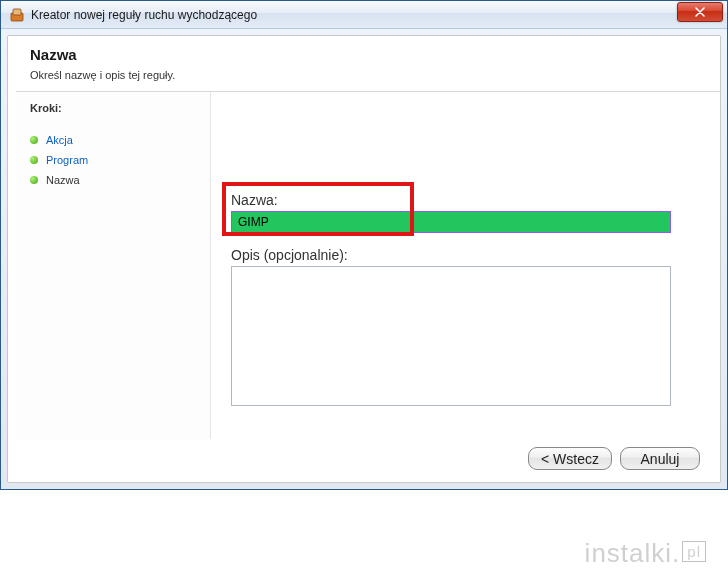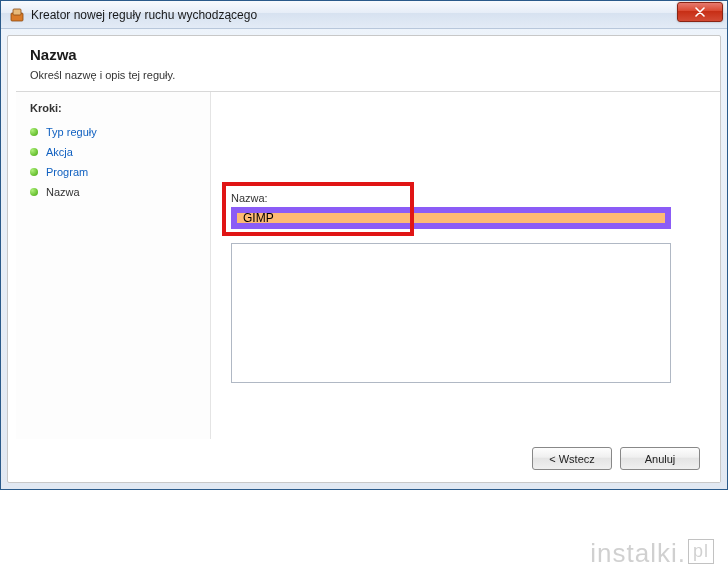--- a/index.html
+++ b/index.html
@@ -88,21 +88,21 @@
   .sidebar {
     width: 195px;
     border-right: 1px solid #e4e4e4;
     padding: 10px 0 0 14px;
     background: #fdfdfd;
   }
   .sidebar-heading {
     font-weight: bold;
     color: #333;
     font-size: 11px;
-    margin-bottom: 8px;
+    margin-bottom: 16px;
   }
   .step {
     display: flex;
     align-items: center;
     padding: 4px 0;
     cursor: pointer;
   }
   .step-bullet {
     width: 8px;
     height: 8px;
@@ -118,33 +118,33 @@
   .step.current .step-label {
     color: #333;
   }
   .main {
     flex: 1;
     position: relative;
     padding: 100px 30px 0 20px;
   }
   .form-group { margin-bottom: 14px; }
   .form-label {
-    font-size: 11px;
+    font-size: 14px;
     color: #333;
     margin-bottom: 3px;
     display: block;
   }
   .text-input {
     width: 440px;
     height: 22px;
-    border: 6px solid #8b5cf6;
+    border: 1px solid #8b5cf6;
     padding: 2px 6px;
     font-size: 12px;
     font-family: inherit;
-    background: #fdba74;
+    background: #22c55e;
   }
   .textarea {
     width: 440px;
     height: 140px;
     border: 1px solid #b0b8c4;
     padding: 4px 6px;
     font-size: 12px;
     font-family: inherit;
     resize: none;
     background: #fff;
@@ -163,49 +163,49 @@
     justify-content: flex-end;
     gap: 8px;
     padding: 8px 20px 12px 0;
     background: #fff;
   }
   .btn {
     min-width: 80px;
     height: 23px;
     border: 1px solid #888;
     background: linear-gradient(to bottom, #fdfdfd 0%, #efefef 45%, #e3e3e3 46%, #f0f0f0 100%);
-    border-radius: 3px;
-    font-size: 11px;
+    border-radius: 9px;
+    font-size: 14px;
     font-family: inherit;
     cursor: pointer;
     padding: 0 12px;
     color: #222;
   }
   .btn.default {
     border-color: #3c7fb1;
     box-shadow: 0 0 2px #6ea8d8;
   }
   .btn:disabled { color:#888; }
   .watermark {
     position: absolute;
-    right: 14px;
+    right: 22px;
     bottom: 18px;
     font-size: 26px;
     font-weight: 300;
     color: rgba(120,120,120,0.35);
     letter-spacing: 1px;
     font-family: Arial, sans-serif;
     pointer-events: none;
     display:flex;
     align-items:center;
   }
   .watermark .pl {
     display:inline-block;
     border:1px solid rgba(120,120,120,0.45);
-    font-size:18px;
+    font-size:15px;
     padding:1px 4px;
     margin-left:2px;
     position:relative;
     top:-2px;
   }
 </style>
 </head>
 <body>
 
 <div class="window">
@@ -232,24 +232,20 @@
       <div class="header-sub">Określ nazwę i opis tej reguły.</div>
     </div>
 
     <div class="body">
 
       <div class="sidebar">
         <div class="sidebar-heading">Kroki:</div>
 
         <div class="step">
           <span class="step-bullet"></span>
-          <span class="step-label">Typ reguły</span>
-        </div>
-        <div class="step">
-          <span class="step-bullet"></span>
           <span class="step-label">Akcja</span>
         </div>
         <div class="step">
           <span class="step-bullet"></span>
           <span class="step-label">Program</span>
         </div>
         <div class="step current">
           <span class="step-bullet"></span>
           <span class="step-label">Nazwa</span>
         </div>
@@ -257,20 +253,21 @@
 
       <div class="main">
         <div class="highlight-box"></div>
 
         <div class="form-group">
           <label class="form-label">Nazwa:</label>
           <input type="text" class="text-input" value="GIMP" style="">
         </div>
 
         <div class="form-group">
+          <label class="form-label">Opis (opcjonalnie):</label>
           <textarea class="textarea" style=""></textarea>
         </div>
       </div>
 
     </div>
 
     <div class="footer">
       <button class="btn">&lt; Wstecz</button>
       <button class="btn">Anuluj</button>
     </div>

